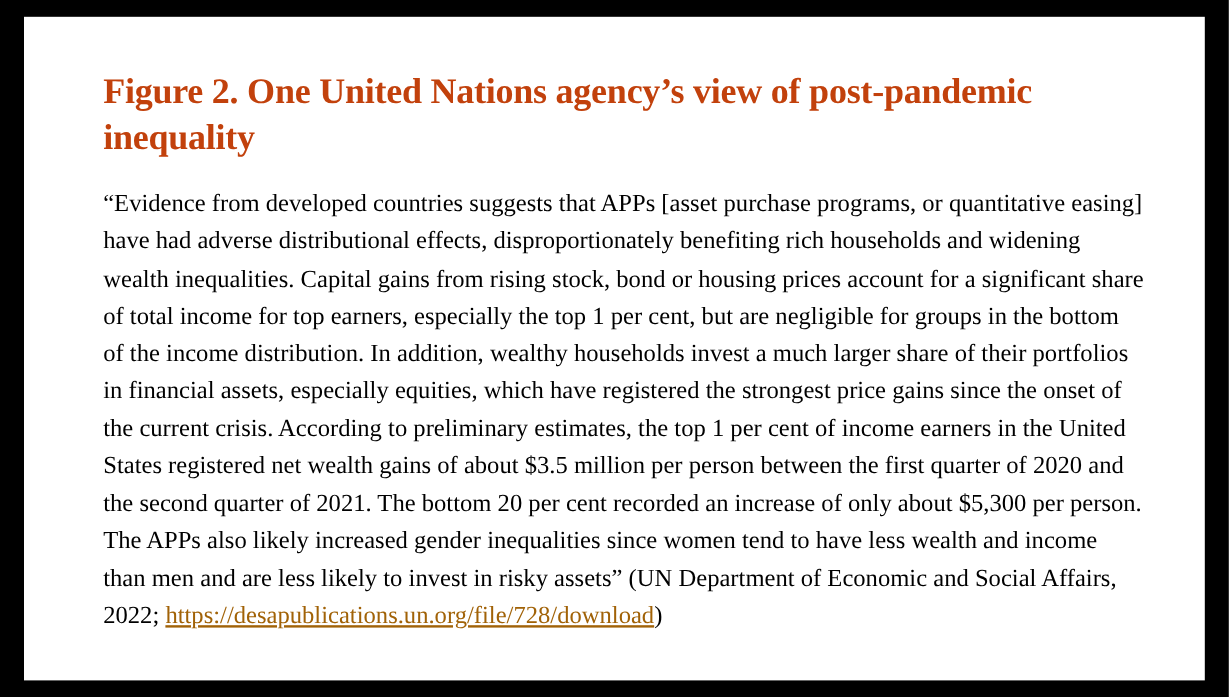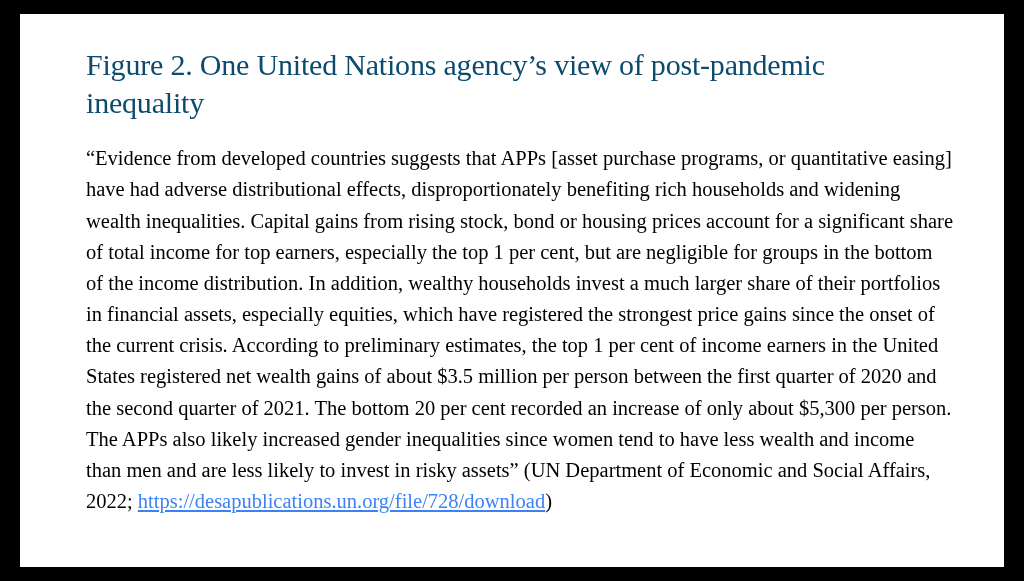--- a/index.html
+++ b/index.html
@@ -23,41 +23,41 @@
     box-sizing: border-box;
   }
   .figure-inner {
     position: absolute;
     left: 66px;
     top: 32px;
     right: 48px;
   }
   .figure-title {
     font-family: "Liberation Serif", serif;
-    font-weight: normal;
+    font-weight: bold;
     font-size: 30px;
     line-height: 1.28;
-    color: #0c4a6e;
-    margin: 0 0 16px 0;
+    color: #c2410c;
+    margin: 12px 0 16px 0;
     letter-spacing: -0.2px;
     max-width: 830px;
   }
   .figure-body {
     font-family: "Liberation Serif", serif;
     font-size: 20.5px;
     line-height: 1.52;
     color: #000000;
     text-align: left;
     max-width: 868px;
   }
   .figure-body .quote-run {
     
   }
   a.source-link {
-    color: #3b82f6;
+    color: #a16207;
     text-underline-offset: 2px;
   }
 </style>
 </head>
 <body>
 
 <div class="figure-card">
   <div class="figure-inner">
 
     <h1 class="figure-title">Figure 2. One United Nations agency’s view of post-pandemic inequality</h1>

